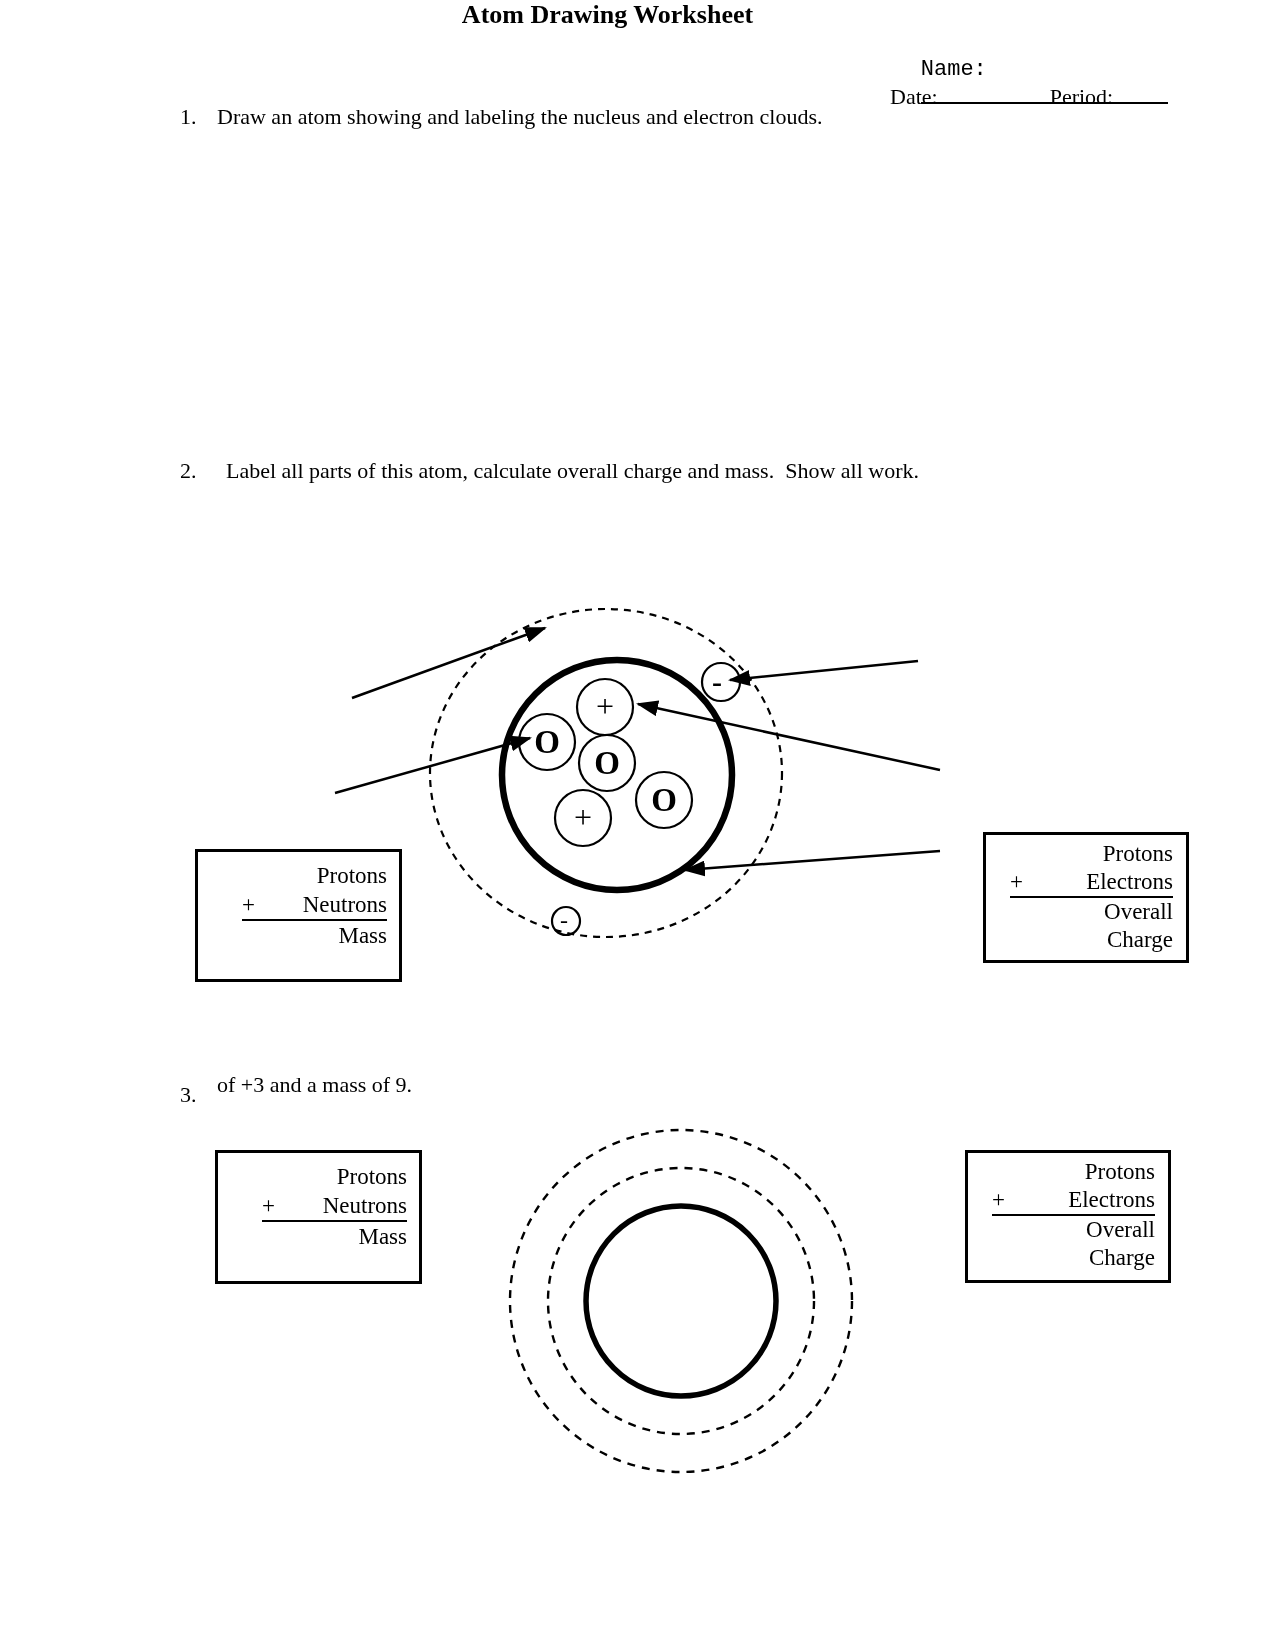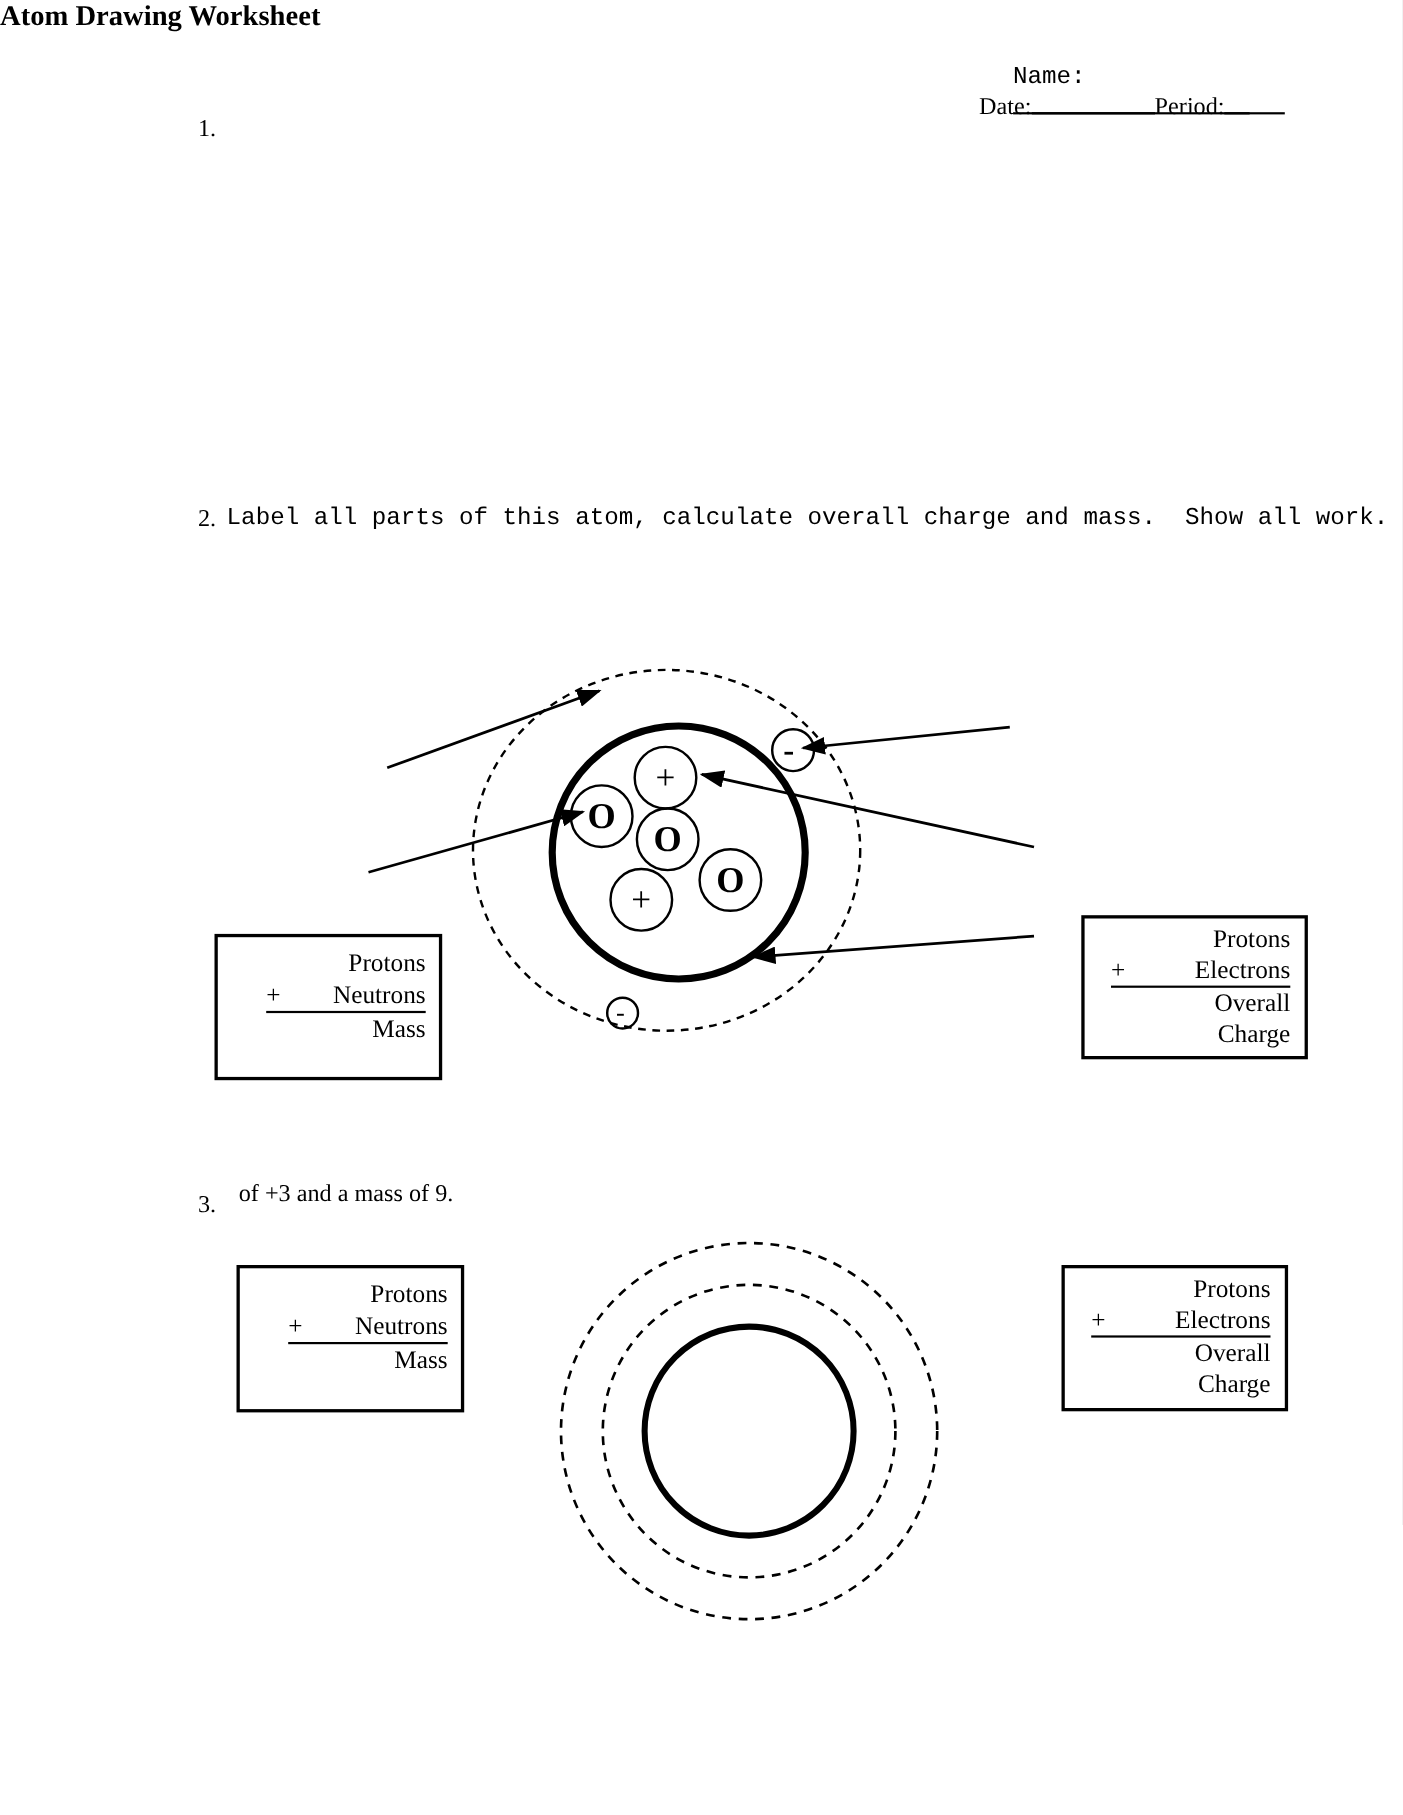--- a/index.html
+++ b/index.html
@@ -5,21 +5,21 @@
   html,body { margin:0; padding:0; background:#e8e8e8; }
   .page {
     position:relative; width:1275px; height:1650px; margin:0 auto;
     background:#ffffff; color:#000;
     font-family:"Liberation Serif","DejaVu Serif",serif;
     overflow:hidden;
   }
   .abs { position:absolute; }
   .txt { font-size:22px; line-height:26px; white-space:pre-wrap; }
   .title {
-    left:0; top:72; width:1215px; 
+    left:0; top:72; width:1215px; text-align:center;
     font-size:26px; font-weight:bold;
   }
   .qnum { width:30px; }
   .uline { display:inline-block; border-bottom:2px solid #000; height:19px; vertical-align:baseline; }
   .svg-layer { left:0; top:0; width:1275px; height:1650px; }
 
   
   .calc-box {
     border:3px solid #000; background:#fff; box-sizing:border-box;
     font-size:23px;
@@ -100,23 +100,24 @@
     <span>Name:</span>
     <span class="uline" style="width:215px;"></span>
   </div>
   <div class="abs txt" style="left:868px; top:57px;">
     <span>Date:</span><span class="uline" style="width:112px;"></span><span>Period:</span><span class="uline" style="width:55px;"></span>
   </div>
 
   <div class="abs title">Atom Drawing Worksheet</div>
 
   <div class="abs txt qnum" style="left:180px; top:104px;">1.</div>
+  <div class="abs txt" style="left:217px; top:104px;">Draw an atom showing and labeling the nucleus and electron clouds.</div>
 
   <div class="abs txt qnum" style="left:180px; top:458px;">2.</div>
-  <div class="abs txt" style="left:206px; top:458px;font-family:Liberation Mono, monospace;">Label all parts of this atom, calculate overall charge and mass.  Show all work.</div>
+  <div class="abs txt" style="left:226px; top:458px;">Label all parts of this atom, calculate overall charge and mass.  Show all work.</div>
 
   <div class="abs calc-box mass-box" style="left:195px; top:849px; height:133px;">
     <div class="row">Protons</div>
     <div class="row sum-row">
       <span>+</span>
       <span>Neutrons</span>
     </div>
     <div class="row">Mass</div>
   </div>
 

